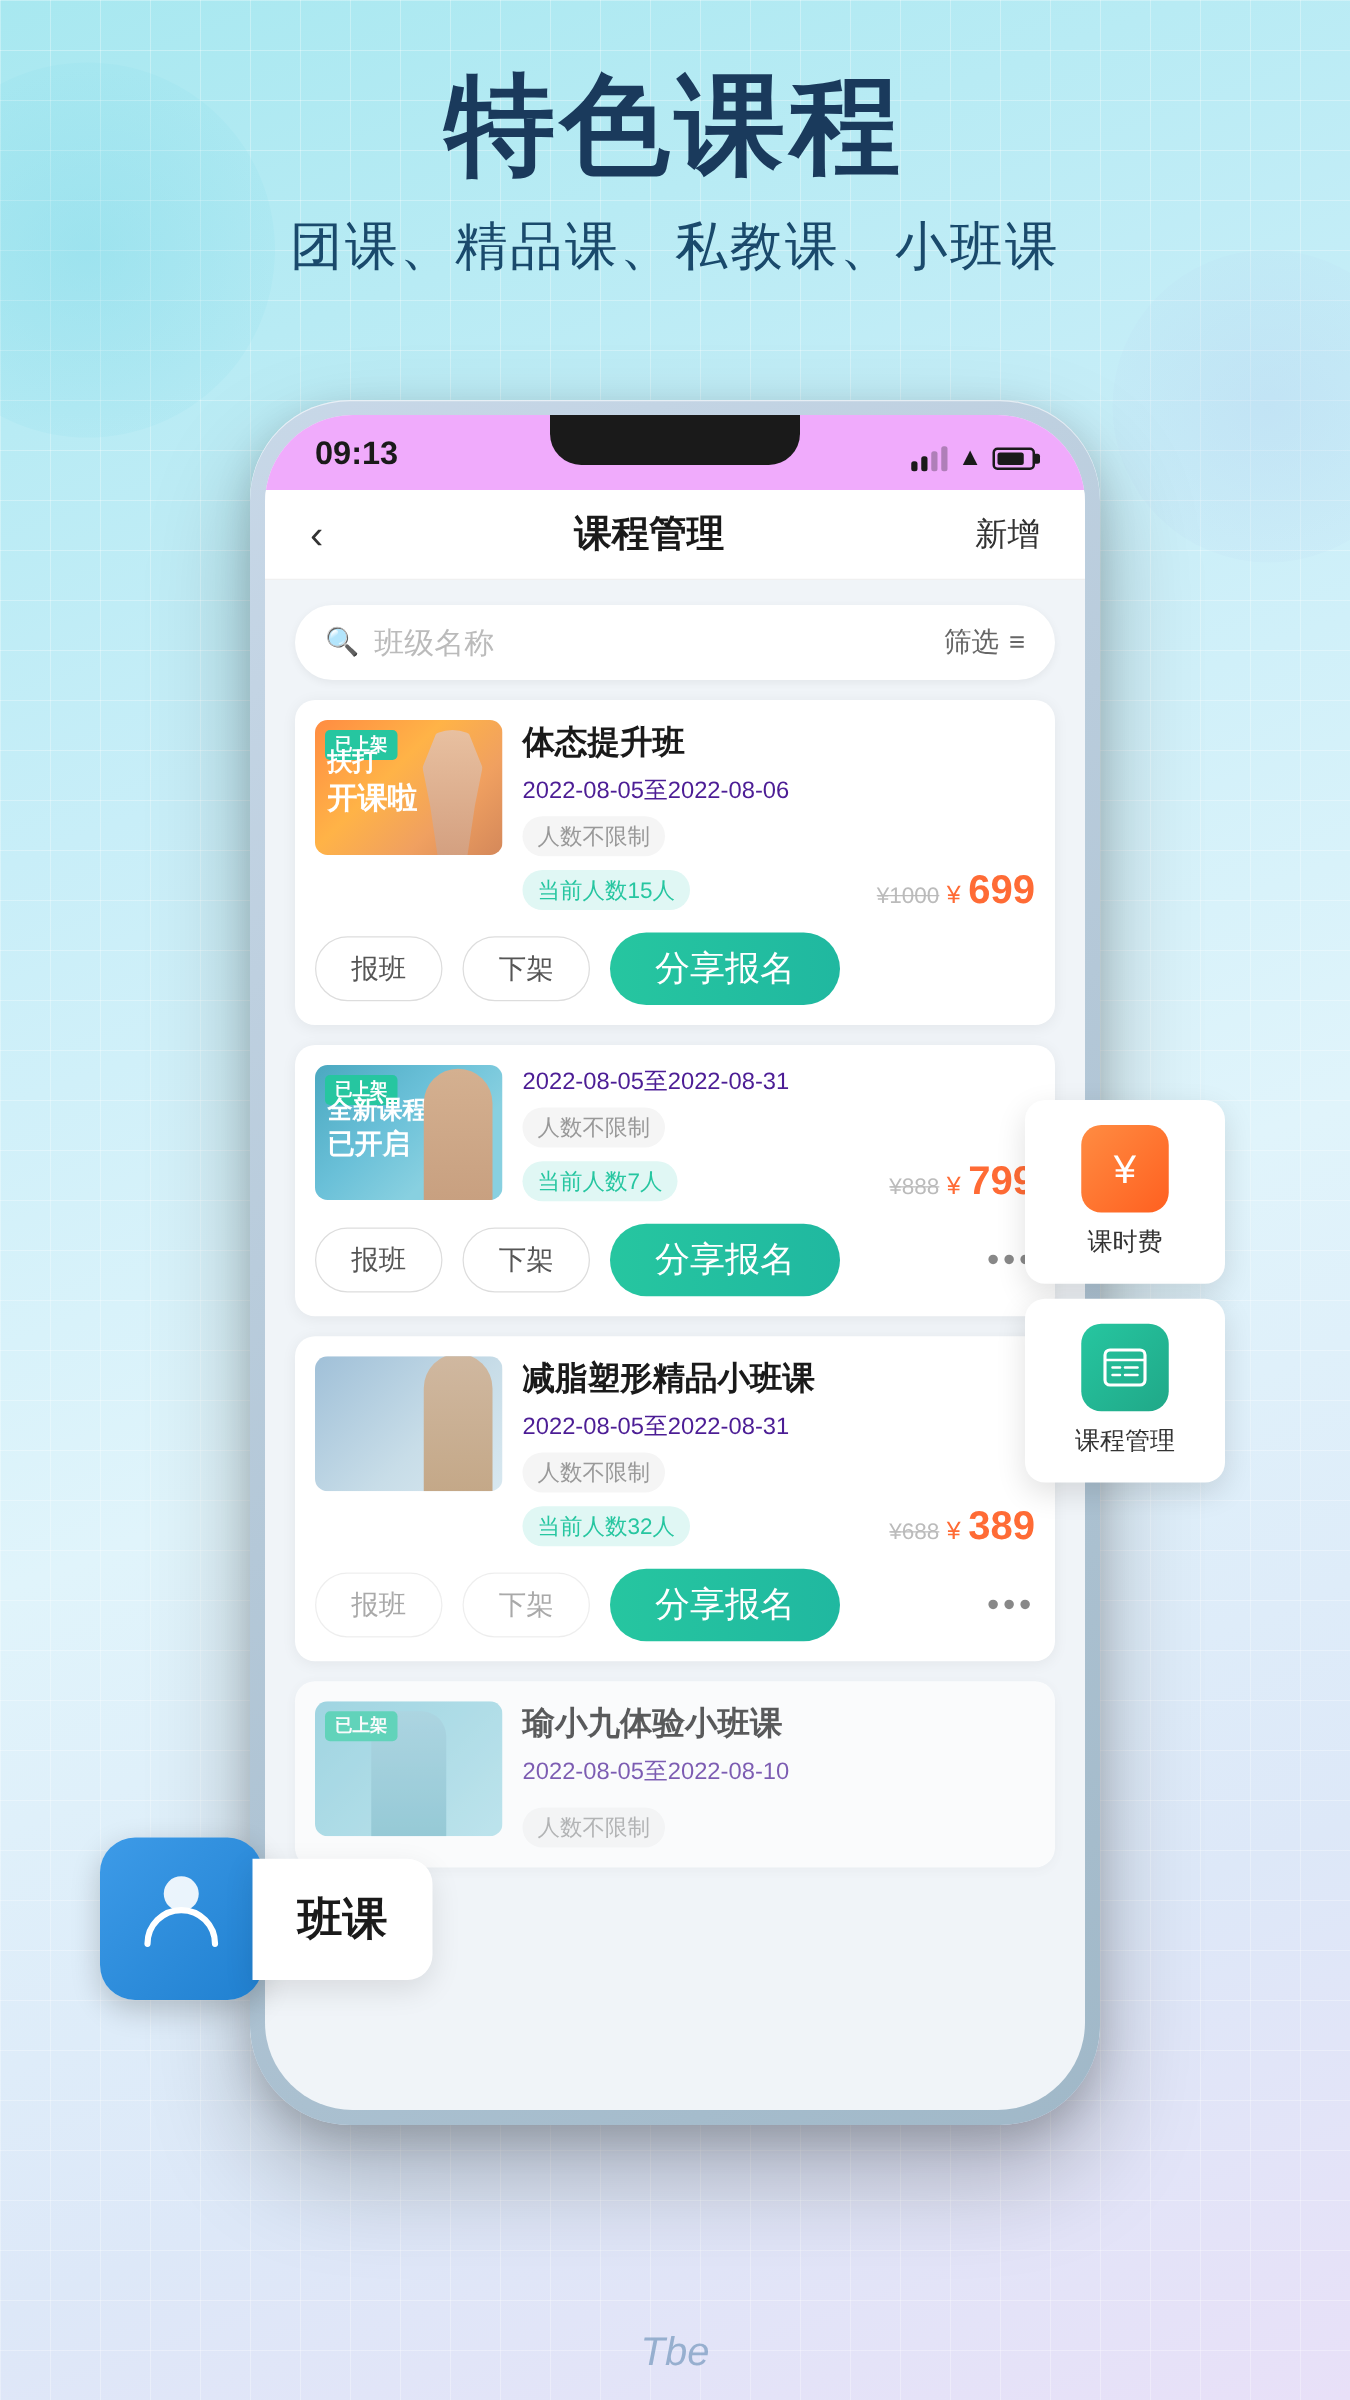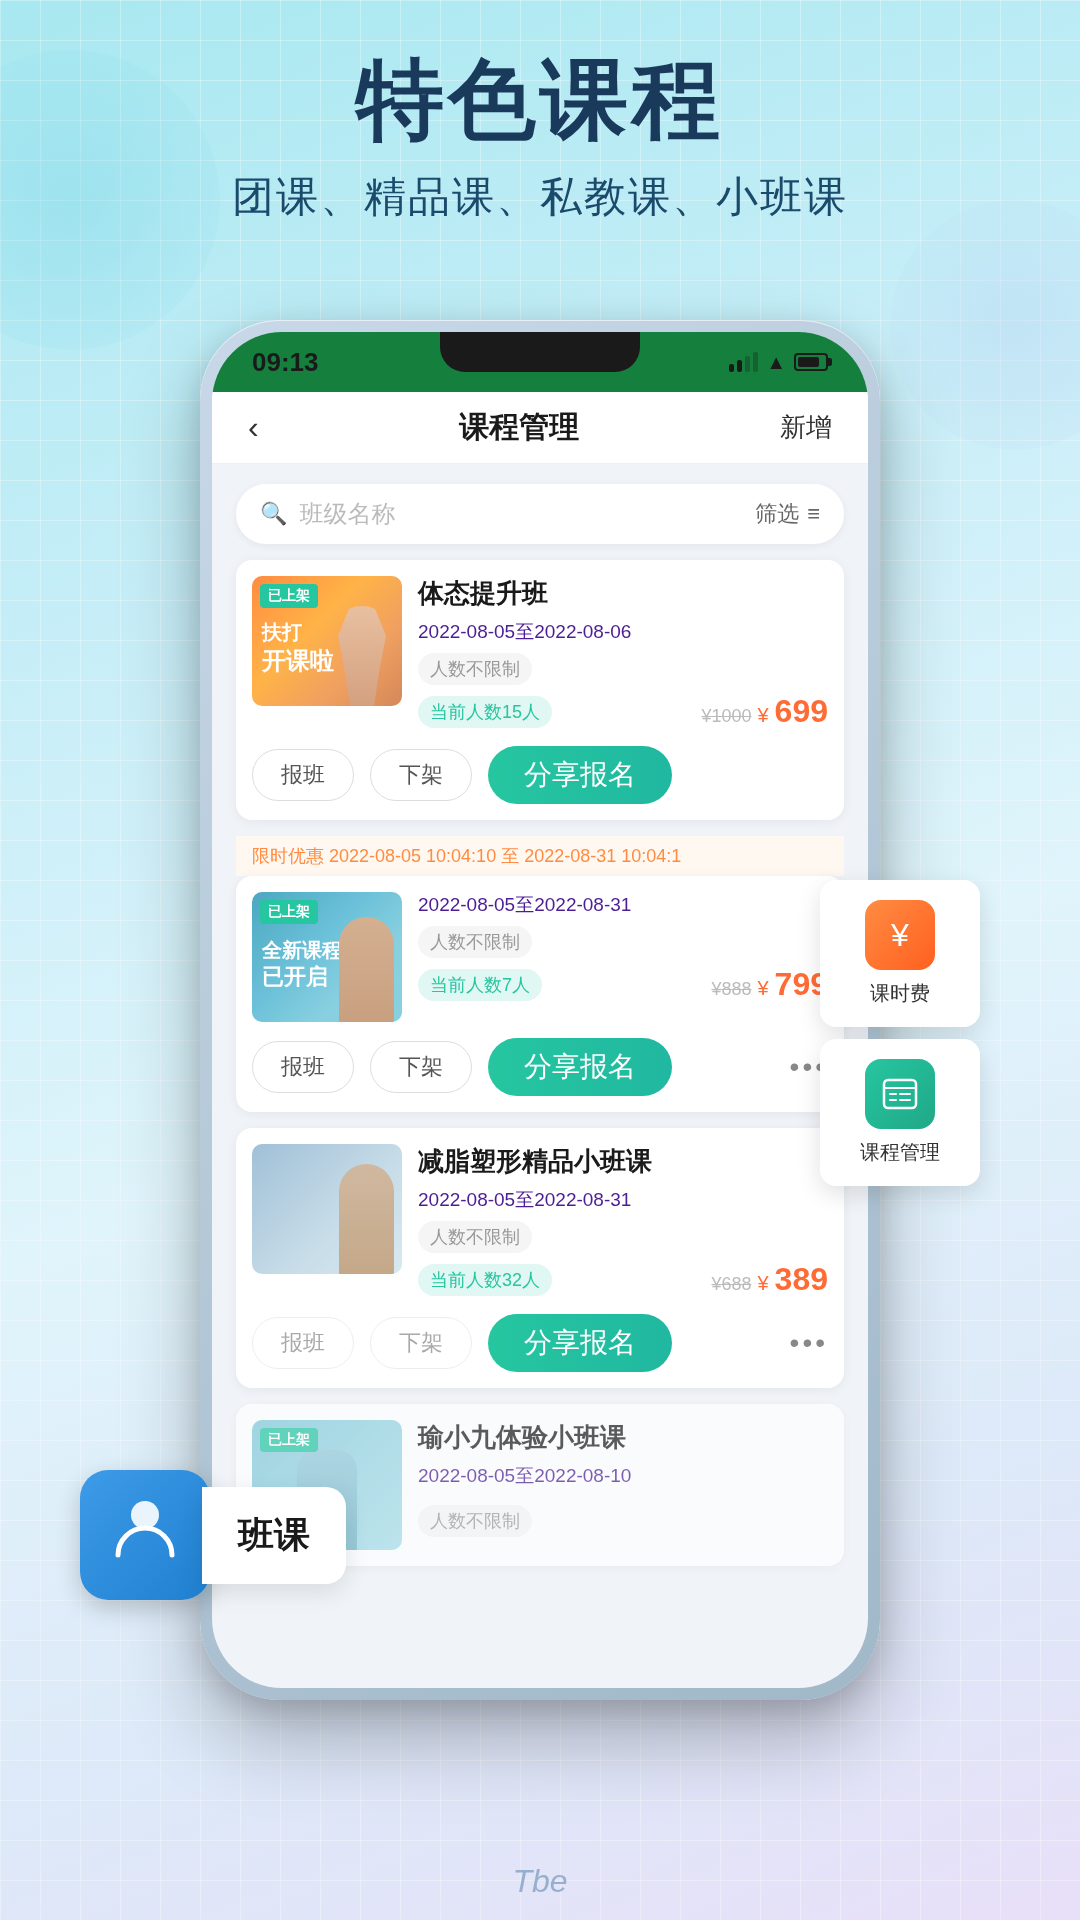--- a/index.html
+++ b/index.html
@@ -90,24 +90,24 @@
       width: 100%;
       height: 100%;
       background: #f0f4f8;
       border-radius: 70px;
       overflow: hidden;
       position: relative;
     }
 
     
     .status-bar {
-      background: #15803d;
+      background: #f0abfc;
       height: 60px;
       display: flex;
-      align-items: center;
+      align-items: flex-end;
       justify-content: space-between;
       padding: 14px 40px;
       position: relative;
     }
     .status-time {
       font-size: 26px;
       font-weight: 600;
       color: #1a1a1a;
     }
     .notch {
@@ -239,21 +239,21 @@
       box-shadow: 0 2px 12px rgba(0,0,0,0.06);
       position: relative;
     }
     .card-main {
       display: flex;
       padding: 16px;
       gap: 16px;
     }
     .card-image {
       width: 150px;
-      height: 130px;
+      height: 108px;
       border-radius: 10px;
       overflow: hidden;
       flex-shrink: 0;
       position: relative;
     }
     .card-img-bg-1 {
       width: 100%;
       height: 100%;
       background: linear-gradient(135deg, #ff8c42 0%, #ffb347 40%, #f0a060 70%, #d4885a 100%);
       display: flex;
@@ -572,21 +572,20 @@
               </div>
             </div>
           </div>
           <div class="card-actions">
             <button class="btn-outline">报班</button>
             <button class="btn-outline">下架</button>
             <button class="btn-primary">分享报名</button>
           </div>
         </div>
 
-        <div class="promo-bar">限时优惠 2022-08-05 10:04:10 至 2022-08-31 10:04:1</div>
 
         <div class="course-card">
           <div class="card-main">
             <div class="card-image">
               <div class="card-img-bg-2">
                 <div class="status-badge-green">已上架</div>
                 <div style="position:absolute; bottom:30px; left:10px; color:white; font-weight:900; font-size:20px; line-height:1.3;">
                   <div>全新课程</div>
                   <div style="font-size:22px;">已开启</div>
                 </div>

